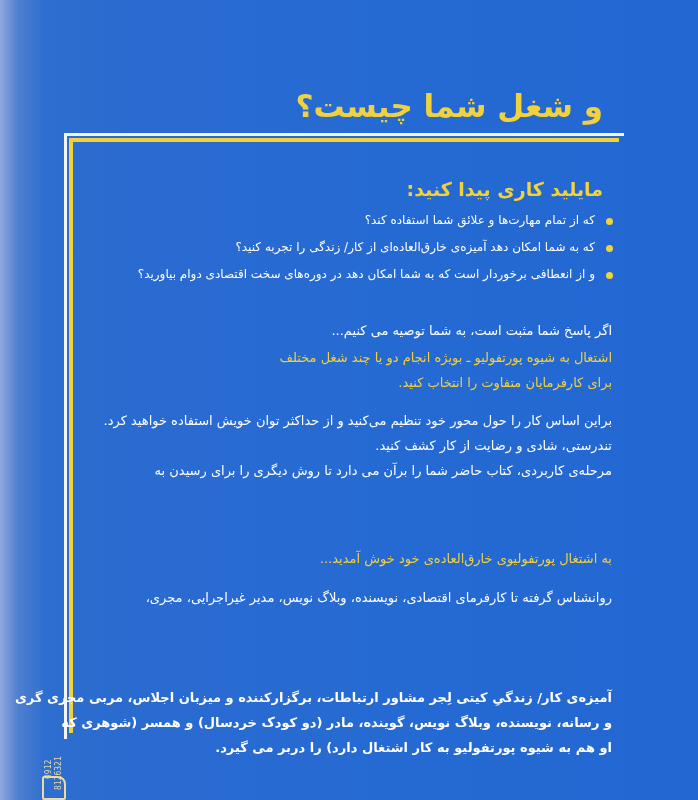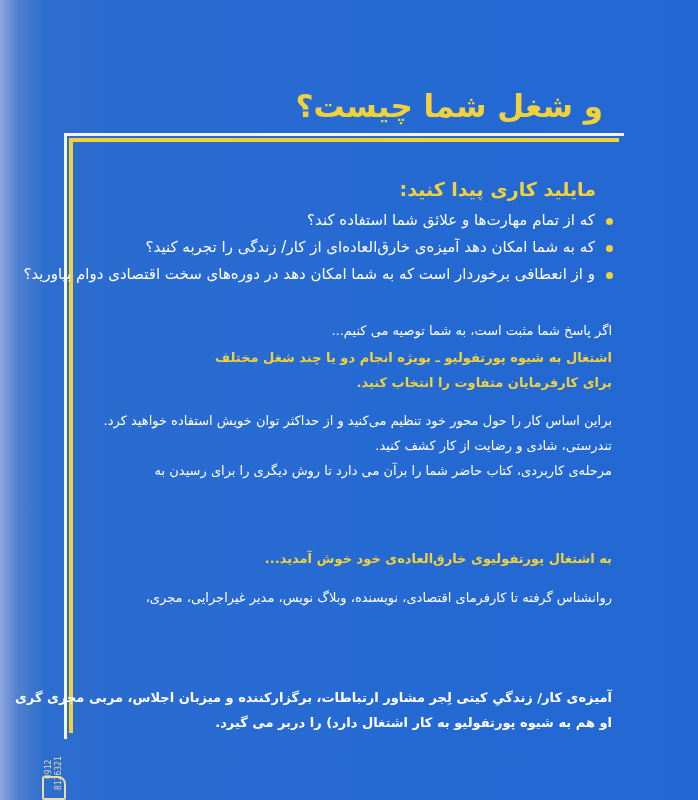--- a/index.html
+++ b/index.html
@@ -12,38 +12,38 @@
   .frame-h-white { position:absolute; left:64px; top:133px; width:560px; height:3px; background:#f2f4f8; transform-origin:left; }
   .frame-h-yellow { position:absolute; left:69px; top:138px; width:550px; height:4px; background:#f1d23a; }
   .frame-v-white { position:absolute; left:64px; top:133px; width:3px; height:606px; background:#f2f4f8; }
   .frame-v-yellow { position:absolute; left:69px; top:138px; width:4px; height:595px; background:#f1d23a; }
   .main-title {
     position:absolute; right:95px; top:88px; direction:rtl;
     color:#f2d23c; font-weight:bold; font-size:31px;
     font-family:"DejaVu Sans", sans-serif;
   }
   .section-title {
-    position:absolute; right:102px; top:178px; direction:rtl;
+    position:absolute; right:95px; top:178px; direction:rtl;
     color:#f2d23c; font-weight:bold; font-size:19px;
   }
   .bullets {
     position:absolute; right:83px; top:207px; width:560px; direction:rtl;
     margin:0; padding:0; list-style:none;
   }
   .bullets li {
-    color:#ffffff; font-size:15px; line-height:27px; position:relative; padding-right:20px; white-space:nowrap;
+    color:#ffffff; font-size:12px; line-height:27px; position:relative; padding-right:20px; white-space:nowrap;
   }
   .bullet-dot {
     position:absolute; right:2px; top:11px; width:7px; height:7px; border-radius:50%; background:#f2d23c;
   }
   .text-block {
     position:absolute; right:86px; width:555px; direction:rtl; text-align:justify;
     color:#ffffff; font-size:13px; line-height:25px;
   }
-  .yellow { color:#f2d23c; font-weight:bold; }
+  .yellow { color:#f2d23c; font-weight:normal; }
   .intro { top:318px; }
   .recommend { top:345px; }
   .para1 { top:408px; }
   .welcome { top:546px; }
   .para2 { top:585px; }
   .para3 { top:685px;font-weight:bold; }
   .p-line { display:block; white-space:nowrap; }
   .side-code {
     position:absolute; left:36px; top:742px; width:40px; height:58px;
     color:#eadba0; font-size:8px; font-family:"DejaVu Sans Mono", monospace;
@@ -101,20 +101,21 @@
   </div>
 
   <div class="text-block welcome yellow">به اشتغال پورتفولیوی خارق‌العاده‌ی خود خوش آمدید...</div>
 
   <div class="text-block para2">
     <span class="p-line">روانشناس گرفته تا کارفرمای اقتصادی، نویسنده، وبلاگ نویس، مدیر غیراجرایی، مجری،</span>
   </div>
 
   <div class="text-block para3">
     <span class="p-line">آمیزه‌ی کار/ زندگیِ کیتی لِجر مشاور ارتباطات، برگزارکننده و میزبان اجلاس، مربی مجری گری</span>
+    <span class="p-line">و رسانه، نویسنده، وبلاگ نویس، گوینده، مادر (دو کودک خردسال) و همسر (شوهری که</span>
     <span class="p-line">او هم به شیوه پورتفولیو به کار اشتغال دارد) را دربر می گیرد.</span>
   </div>
 
   <div class="side-code">
     <span class="num n1">0912</span>
     <span class="num n2">8126321</span>
     <span class="side-logo"></span>
   </div>
 
 </div>

